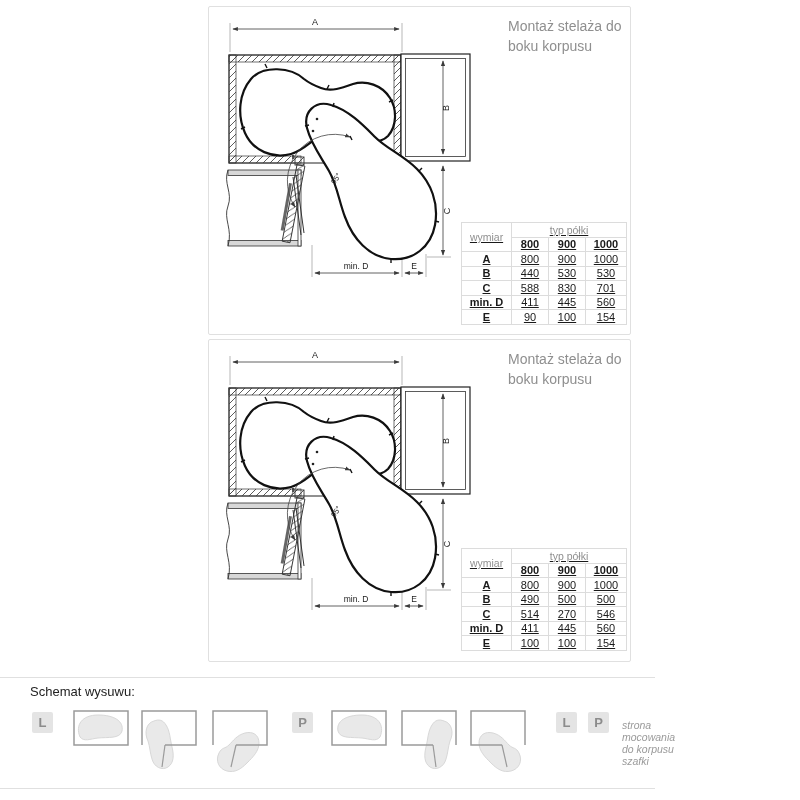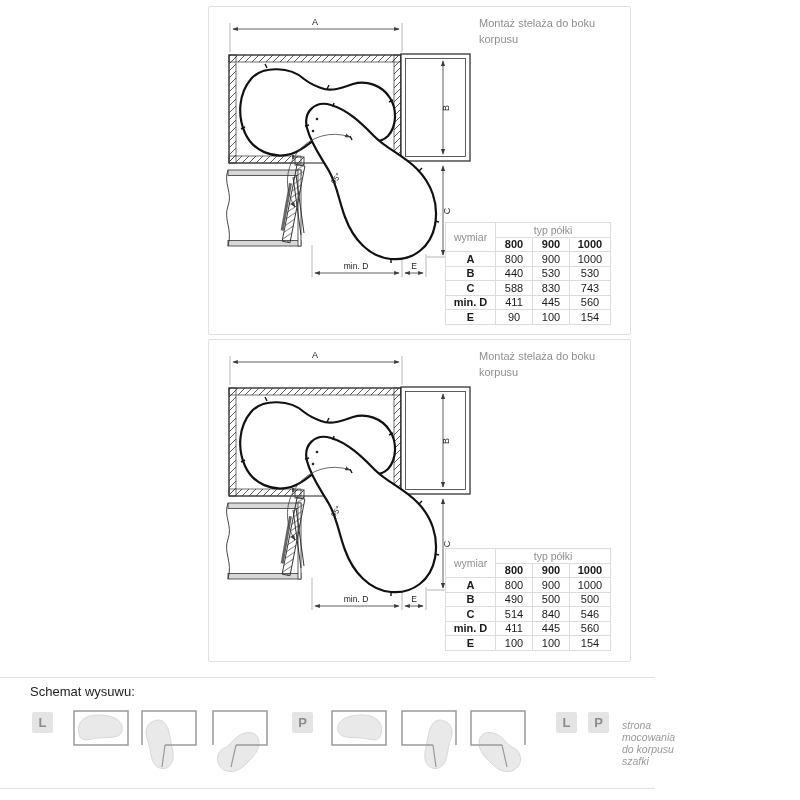--- a/index.html
+++ b/index.html
@@ -6,25 +6,25 @@
   body{
     width:800px;height:800px;position:relative;background:#ffffff;
     font-family:"Liberation Sans", sans-serif;color:#1a1a1a;overflow:hidden;
   }
   
   .panel{position:absolute;left:208px;width:421px;background:#fff;
          border:1px solid #e0e0e0;border-radius:2px;overflow:hidden;}
   .panel-1{top:6px;height:327px;}
   .panel-2{top:339px;height:321px;}
   .diagram{position:absolute;left:0;top:0;}
-  .note{position:absolute;left:270px;top:9px;width:125px;
-        font-size:11px;line-height:1.45;color:#8f8f8f;}
+  .note{position:absolute;left:299px;top:9px;width:125px;
+        font-size:14px;line-height:1.45;color:#8f8f8f;}
   
-  .dims{position:absolute;left:236px;border-collapse:collapse;
-        font-size:11px;color:#1a1a1a;background:#fff;}
+  .dims{position:absolute;left:252px;border-collapse:collapse;
+        font-size:11px;color:#1a1a1a;background:#fff;text-decoration:underline;}
   .panel-1 .dims{top:215px;}
   .panel-2 .dims{top:208px;}
   .dims td,.dims th{border:1px solid #dcdcdc;text-align:center;
         padding:0 3px;height:13.5px;font-weight:400;white-space:nowrap;}
   .dims .ghdr{color:#8f8f8f;font-size:10.5px;}
   .dims .sz{font-weight:bold;}
   .dims .rl{font-weight:bold;}
   
   .footer{position:absolute;left:0;top:677px;width:655px;height:110px;
           border-top:1px solid #e0e0e0;border-bottom:1px solid #e0e0e0;background:#fff;}
@@ -182,21 +182,21 @@
     <tr>
       <th class="rl">B</th>
       <td>440</td>
       <td>530</td>
       <td>530</td>
     </tr>
     <tr>
       <th class="rl">C</th>
       <td>588</td>
       <td>830</td>
-      <td>743</td>
+      <td>701</td>
     </tr>
     <tr>
       <th class="rl">min. D</th>
       <td>411</td>
       <td>445</td>
       <td>560</td>
     </tr>
     <tr>
       <th class="rl">E</th>
       <td>90</td>
@@ -243,21 +243,21 @@
     </tr>
     <tr>
       <th class="rl">B</th>
       <td>490</td>
       <td>500</td>
       <td>500</td>
     </tr>
     <tr>
       <th class="rl">C</th>
       <td>514</td>
-      <td>840</td>
+      <td>270</td>
       <td>546</td>
     </tr>
     <tr>
       <th class="rl">min. D</th>
       <td>411</td>
       <td>445</td>
       <td>560</td>
     </tr>
     <tr>
       <th class="rl">E</th>

